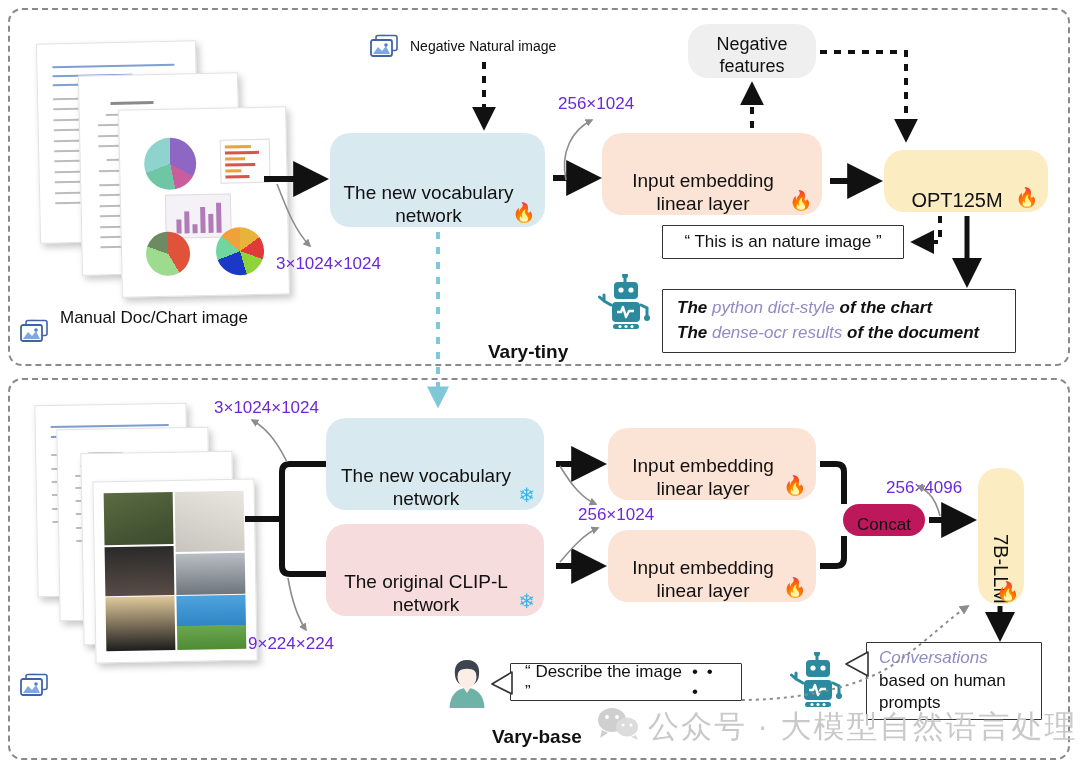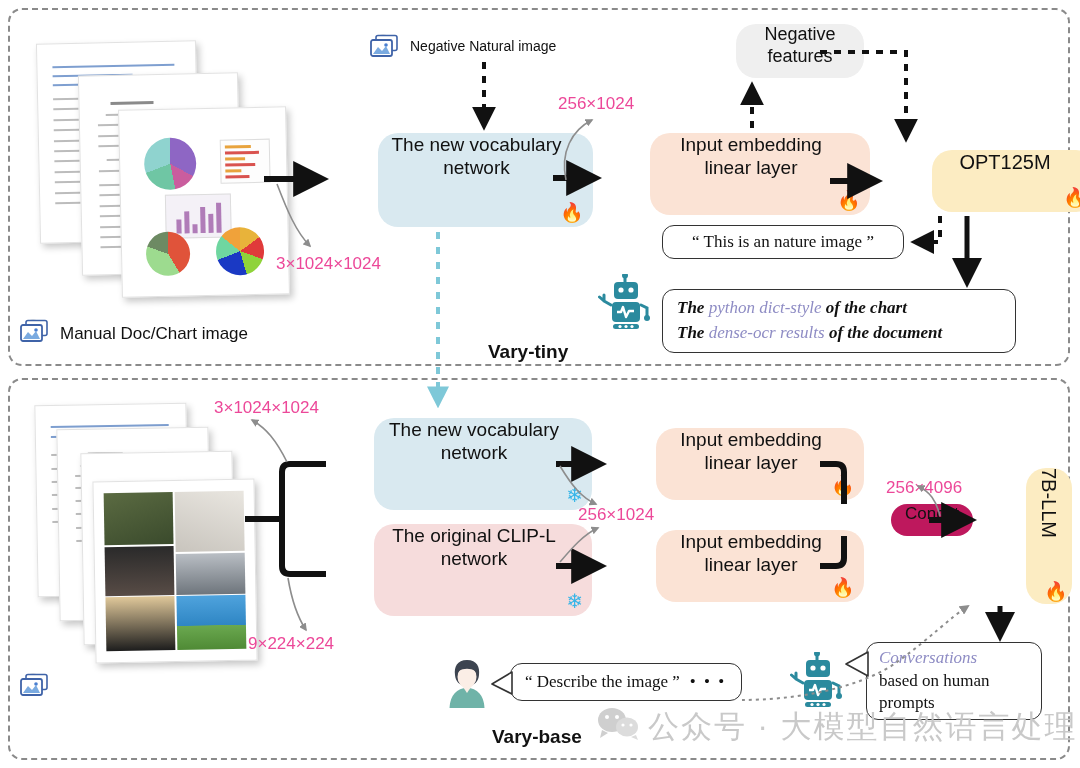--- a/index.html
+++ b/index.html
@@ -25,26 +25,25 @@
     background: transparent;
   }
   #panel-top    { left: 8px;  top: 8px;   width: 1062px; height: 358px; }
   #panel-bottom { left: 8px;  top: 378px; width: 1062px; height: 382px; }
 
   
   .box {
     position: absolute;
     border-radius: 20px;
     display: flex;
-    align-items: flex-start;
+    align-items: flex-end;
     justify-content: center;
     text-align: center;
     line-height: 1.22;
     color: #111;
-    margin-left: 48px;
   }
   .box .txt { padding: 0 30px 0 12px; }
 
   .box-blue   { background: #d9e9f0; }
   .box-peach  { background: #fbe3d5; }
   .box-pink   { background: #f6dcdc; }
   .box-yellow { background: #fcecc2; }
   .box-gray   { background: #efefef; }
   .box-lav    { background: #be185d; }
 
@@ -54,34 +53,33 @@
     right: 9px; bottom: 5px;
     font-size: 19px;
     line-height: 1;
     user-select: none;
   }
   .flame   { color: #f08a3c; }
   .snow    { color: #36b5e8; font-size: 20px; }
 
   
   .lbl { position: absolute; color: #111; white-space: nowrap; }
-  .dim { color: #ec4899; }
+  .dim { color: #6d28d9; }
   .bold { font-weight: bold; }
 
   
   .bubble {
     position: absolute;
     border: 1.6px solid #333;
-    border-radius: 12px;
+    border-radius: 1px;
     background: #fff;
     display: flex;
     align-items: center;
     padding: 0 14px;
     color: #111;
-    font-family: Liberation Serif, serif;
   }
   .bubble.ital { font-style: italic; font-weight: bold; }
   .bubble .soft { color: #8e8cc4; font-weight: normal; font-style: italic; }
 
   
   .vert {
     writing-mode: vertical-rl;
     text-orientation: mixed;
   }
 
@@ -200,21 +198,21 @@
 
   <div class="imgicon" style="left:18px; top:318px;">
     <svg viewBox="0 0 34 27" width="34" height="27">
       <circle cx="15" cy="7" r="6" fill="#e8e8e8"></circle>
       <rect x="8" y="2.5" width="21" height="15" rx="2" fill="#fff" stroke="#3f63a8" stroke-width="1.6"></rect>
       <rect x="3" y="7" width="21" height="16" rx="2" fill="#fff" stroke="#3f63a8" stroke-width="1.8"></rect>
       <circle cx="18" cy="12" r="1.8" fill="#4a7fd0"></circle>
       <path d="M5 21 L10 14 L14 18 L18 13 L22 21 Z" fill="#7aaae0"></path>
     </svg>
   </div>
-  <div class="lbl" style="left:60px; top:324px; font-size:17px;">Manual Doc/Chart image</div>
+  <div class="lbl" style="left:60px; top:308px; font-size:17px;">Manual Doc/Chart image</div>
 
   <div class="lbl dim" style="left:276px; top:254px; font-size:17px;">3×1024×1024</div>
 
   <div class="imgicon" style="left:368px; top:33px;">
     <svg viewBox="0 0 34 27" width="34" height="27">
       <circle cx="15" cy="7" r="6" fill="#e8e8e8"></circle>
       <rect x="8" y="2.5" width="21" height="15" rx="2" fill="#fff" stroke="#3f63a8" stroke-width="1.6"></rect>
       <rect x="3" y="7" width="21" height="16" rx="2" fill="#fff" stroke="#3f63a8" stroke-width="1.8"></rect>
       <circle cx="18" cy="12" r="1.8" fill="#4a7fd0"></circle>
       <path d="M5 21 L10 14 L14 18 L18 13 L22 21 Z" fill="#7aaae0"></path>

